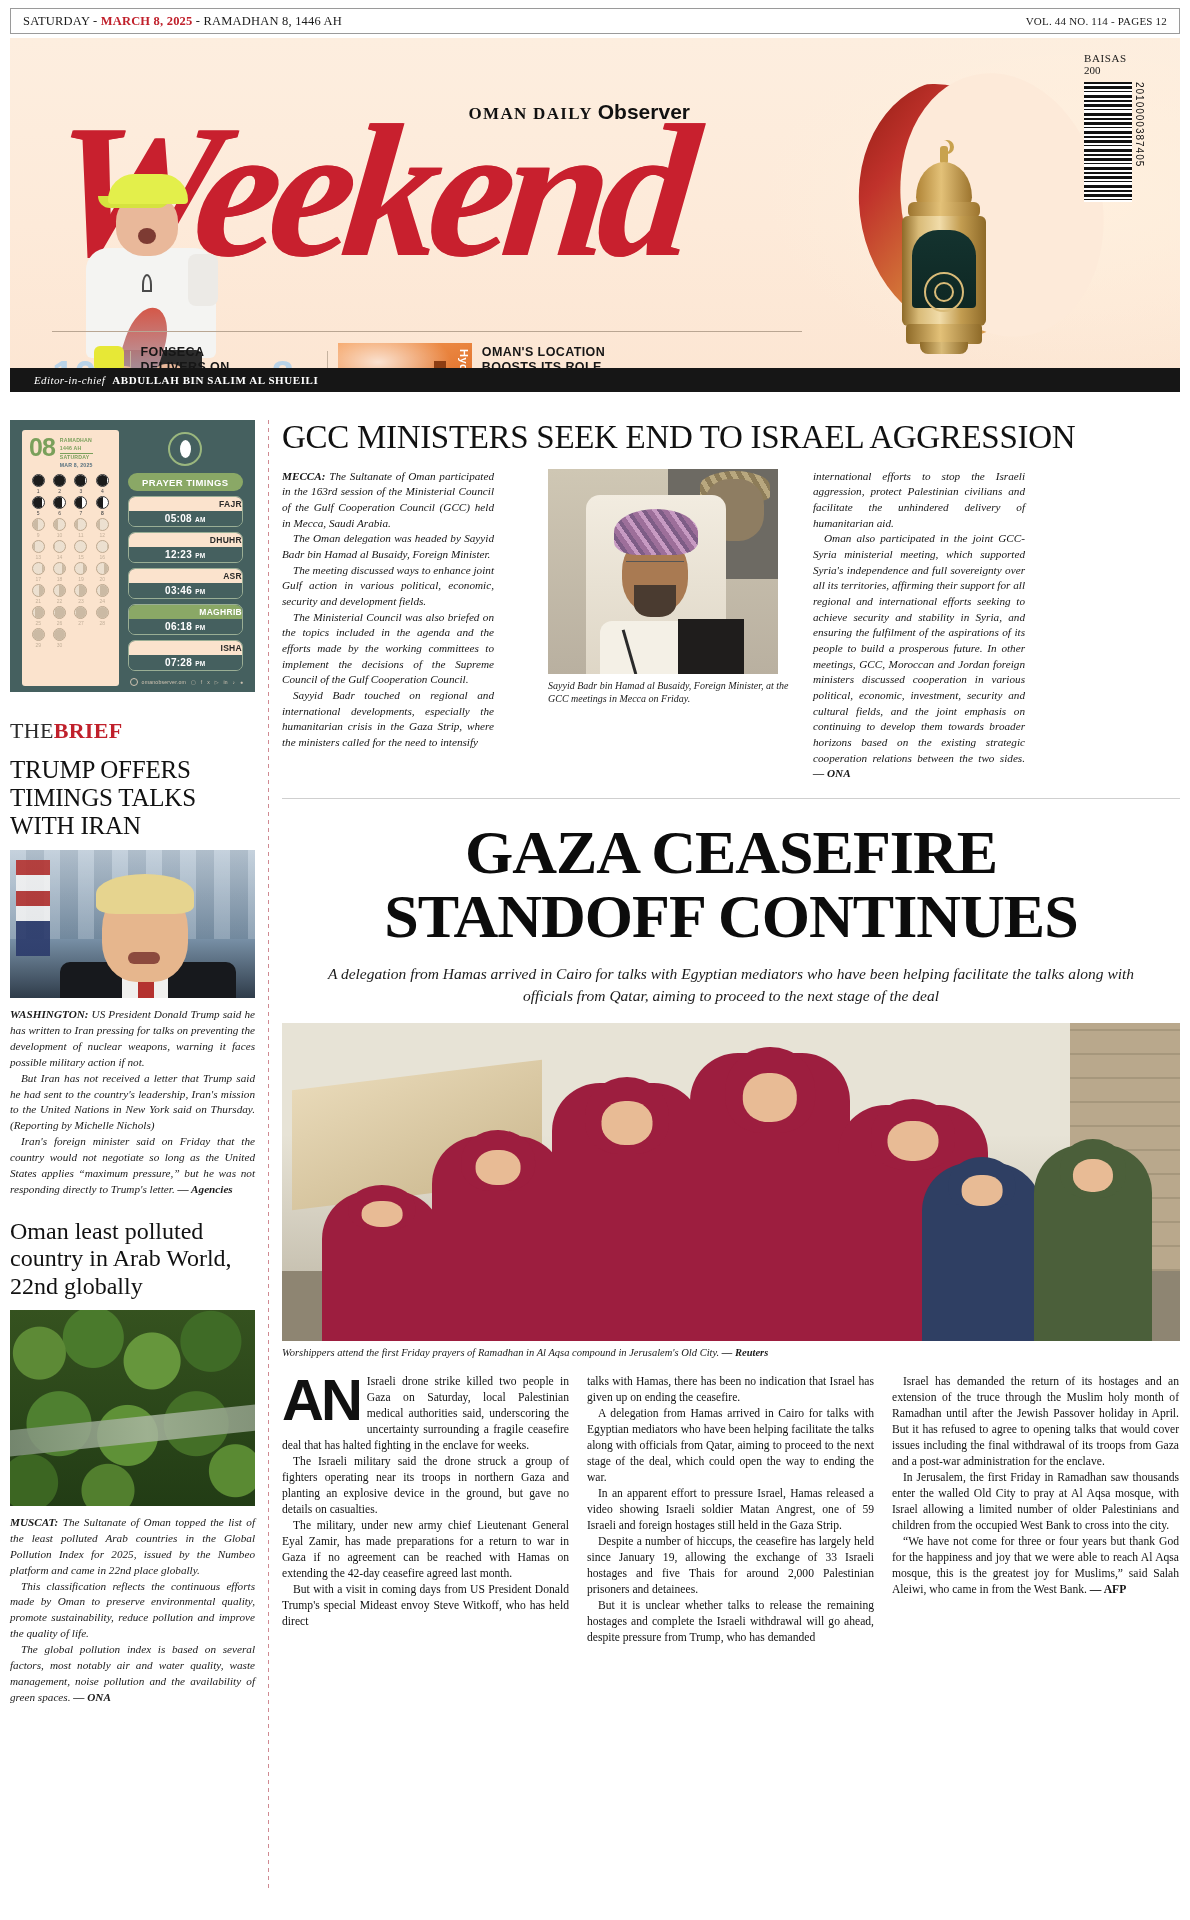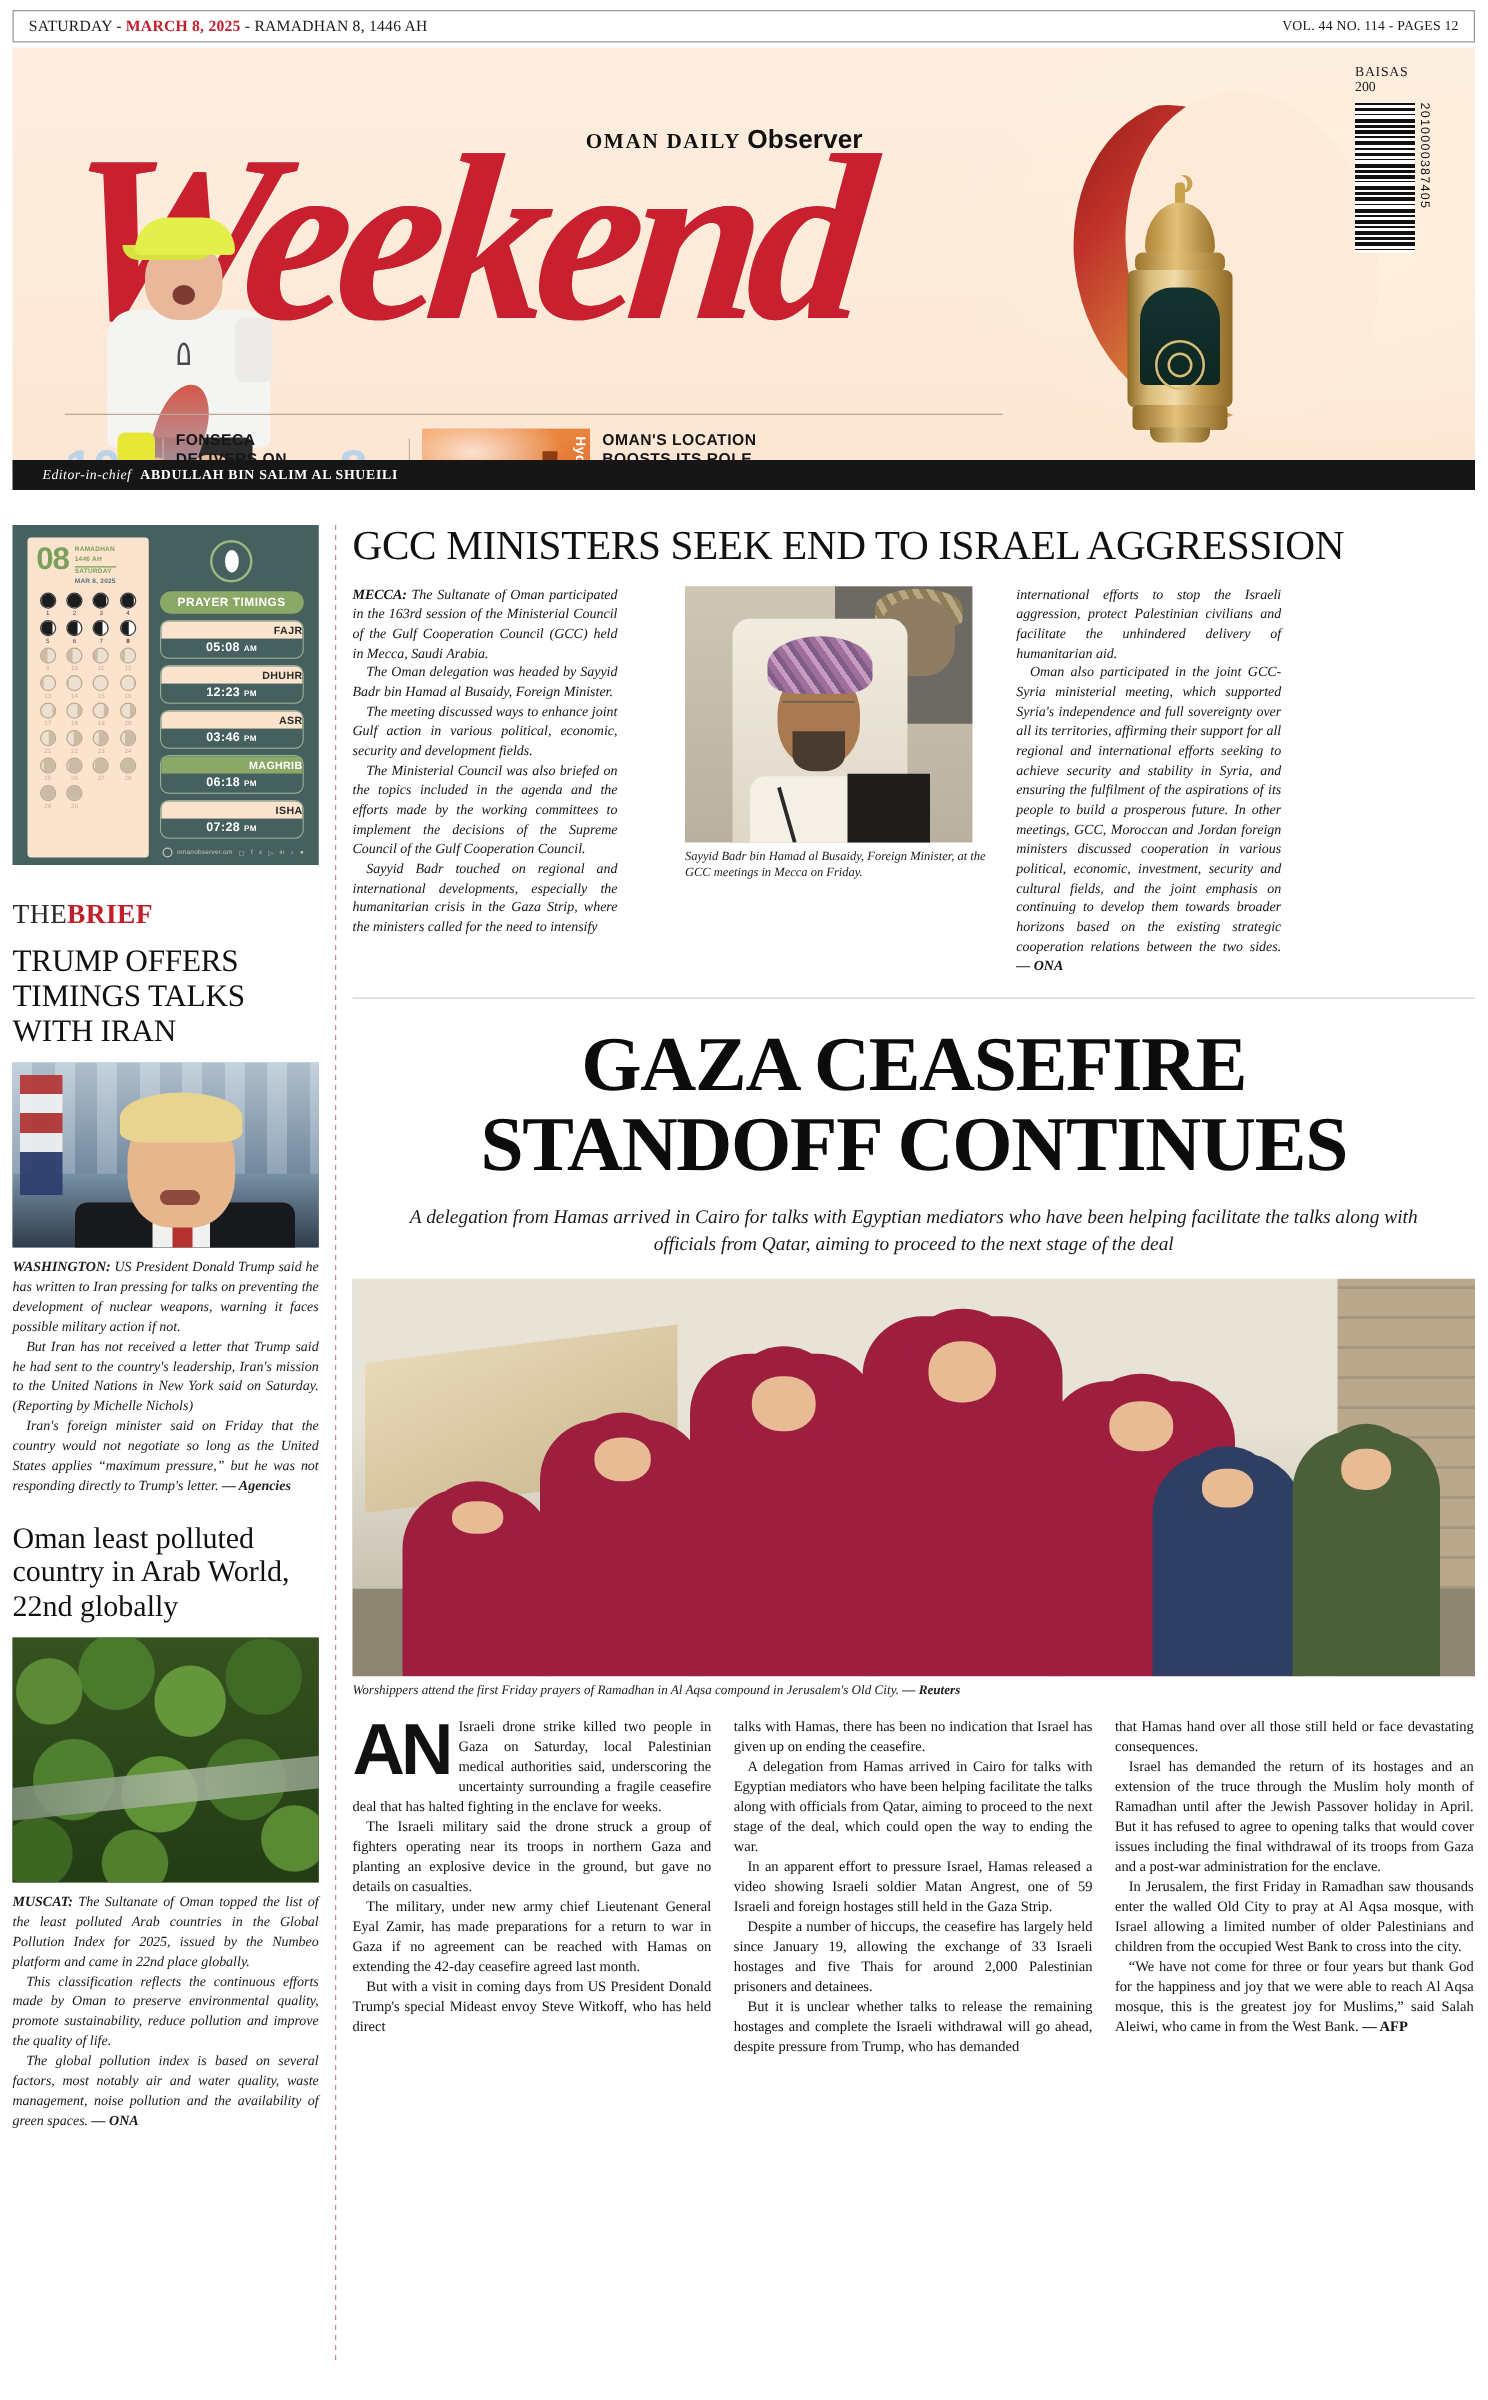--- a/index.html
+++ b/index.html
@@ -666,21 +666,21 @@
       <div class="tp-suit"></div>
         <div class="tp-shirt"></div>
         <div class="tp-tie"></div>
       <div class="tp-head"></div>
         <div class="tp-hair"></div>
         <div class="tp-mouth"></div>
     </div>
 
     <div class="brief-body">
       <p><b class="src">WASHINGTON:</b><span> US President Donald Trump said he has written to Iran pressing for talks on preventing the development of nuclear weapons, warning it faces possible military action if not.</span></p>
-      <p>But Iran has not received a letter that Trump said he had sent to the country's leadership, Iran's mission to the United Nations in New York said on Saturday. (Reporting by Michelle Nichols)</p>
+      <p>But Iran has not received a letter that Trump said he had sent to the country's leadership, Iran's mission to the United Nations in New York said on Thursday. (Reporting by Michelle Nichols)</p>
       <p><span>Iran's foreign minister said on Friday that the country would not negotiate so long as the United States applies “maximum pressure,” but he was not responding directly to Trump's letter.</span><b> — Agencies</b></p>
     </div>
 
     <div class="brief-title2">Oman least polluted country in Arab World, 22nd globally</div>
 
     <div class="forest">
       <div class="canopy"></div>
         <div class="river"></div>
     </div>
 
@@ -784,20 +784,19 @@
         <p>But with a visit in coming days from US President Donald Trump's special Mideast envoy Steve Witkoff, who has held direct</p>
       </div>
       <div class="col3">
         <p class="first">talks with Hamas, there has been no indication that Israel has given up on ending the ceasefire.</p>
         <p>A delegation from Hamas arrived in Cairo for talks with Egyptian mediators who have been helping facilitate the talks along with officials from Qatar, aiming to proceed to the next stage of the deal, which could open the way to ending the war.</p>
         <p>In an apparent effort to pressure Israel, Hamas released a video showing Israeli soldier Matan Angrest, one of 59 Israeli and foreign hostages still held in the Gaza Strip.</p>
         <p>Despite a number of hiccups, the ceasefire has largely held since January 19, allowing the exchange of 33 Israeli hostages and five Thais for around 2,000 Palestinian prisoners and detainees.</p>
         <p>But it is unclear whether talks to release the remaining hostages and complete the Israeli withdrawal will go ahead, despite pressure from Trump, who has demanded</p>
       </div>
       <div class="col3">
-        <p class="first">that Hamas hand over all those still held or face devastating consequences.</p>
         <p>Israel has demanded the return of its hostages and an extension of the truce through the Muslim holy month of Ramadhan until after the Jewish Passover holiday in April. But it has refused to agree to opening talks that would cover issues including the final withdrawal of its troops from Gaza and a post-war administration for the enclave.</p>
         <p>In Jerusalem, the first Friday in Ramadhan saw thousands enter the walled Old City to pray at Al Aqsa mosque, with Israel allowing a limited number of older Palestinians and children from the occupied West Bank to cross into the city.</p>
         <p><span>“We have not come for three or four years but thank God for the happiness and joy that we were able to reach Al Aqsa mosque, this is the greatest joy for Muslims,” said Salah Aleiwi, who came in from the West Bank.</span><b> — AFP</b></p>
       </div>
     </div>
   </div>
 </div>
 
 </body></html>

